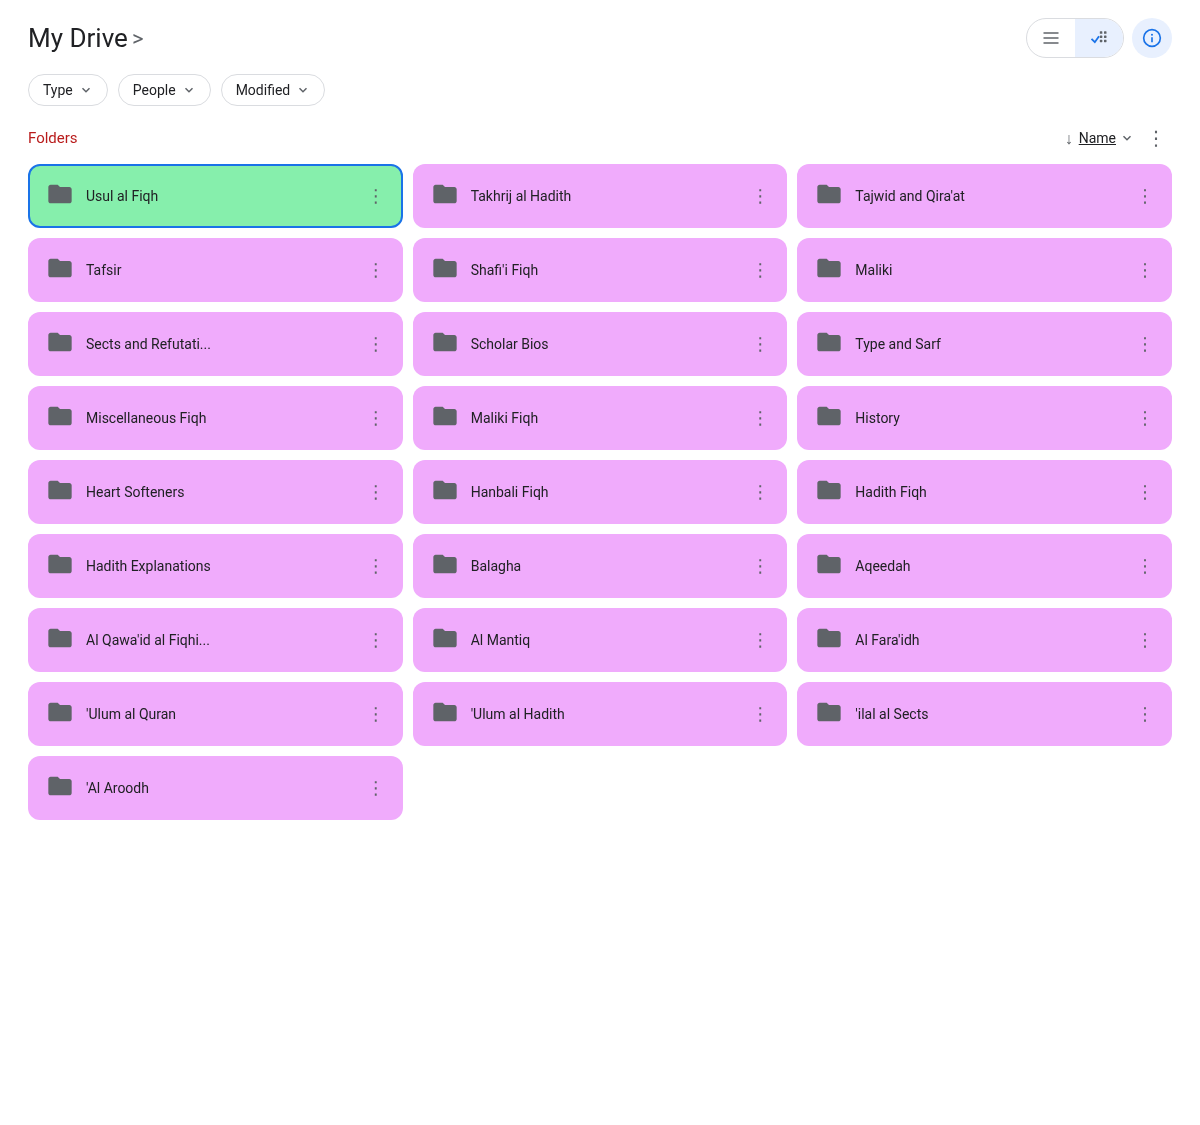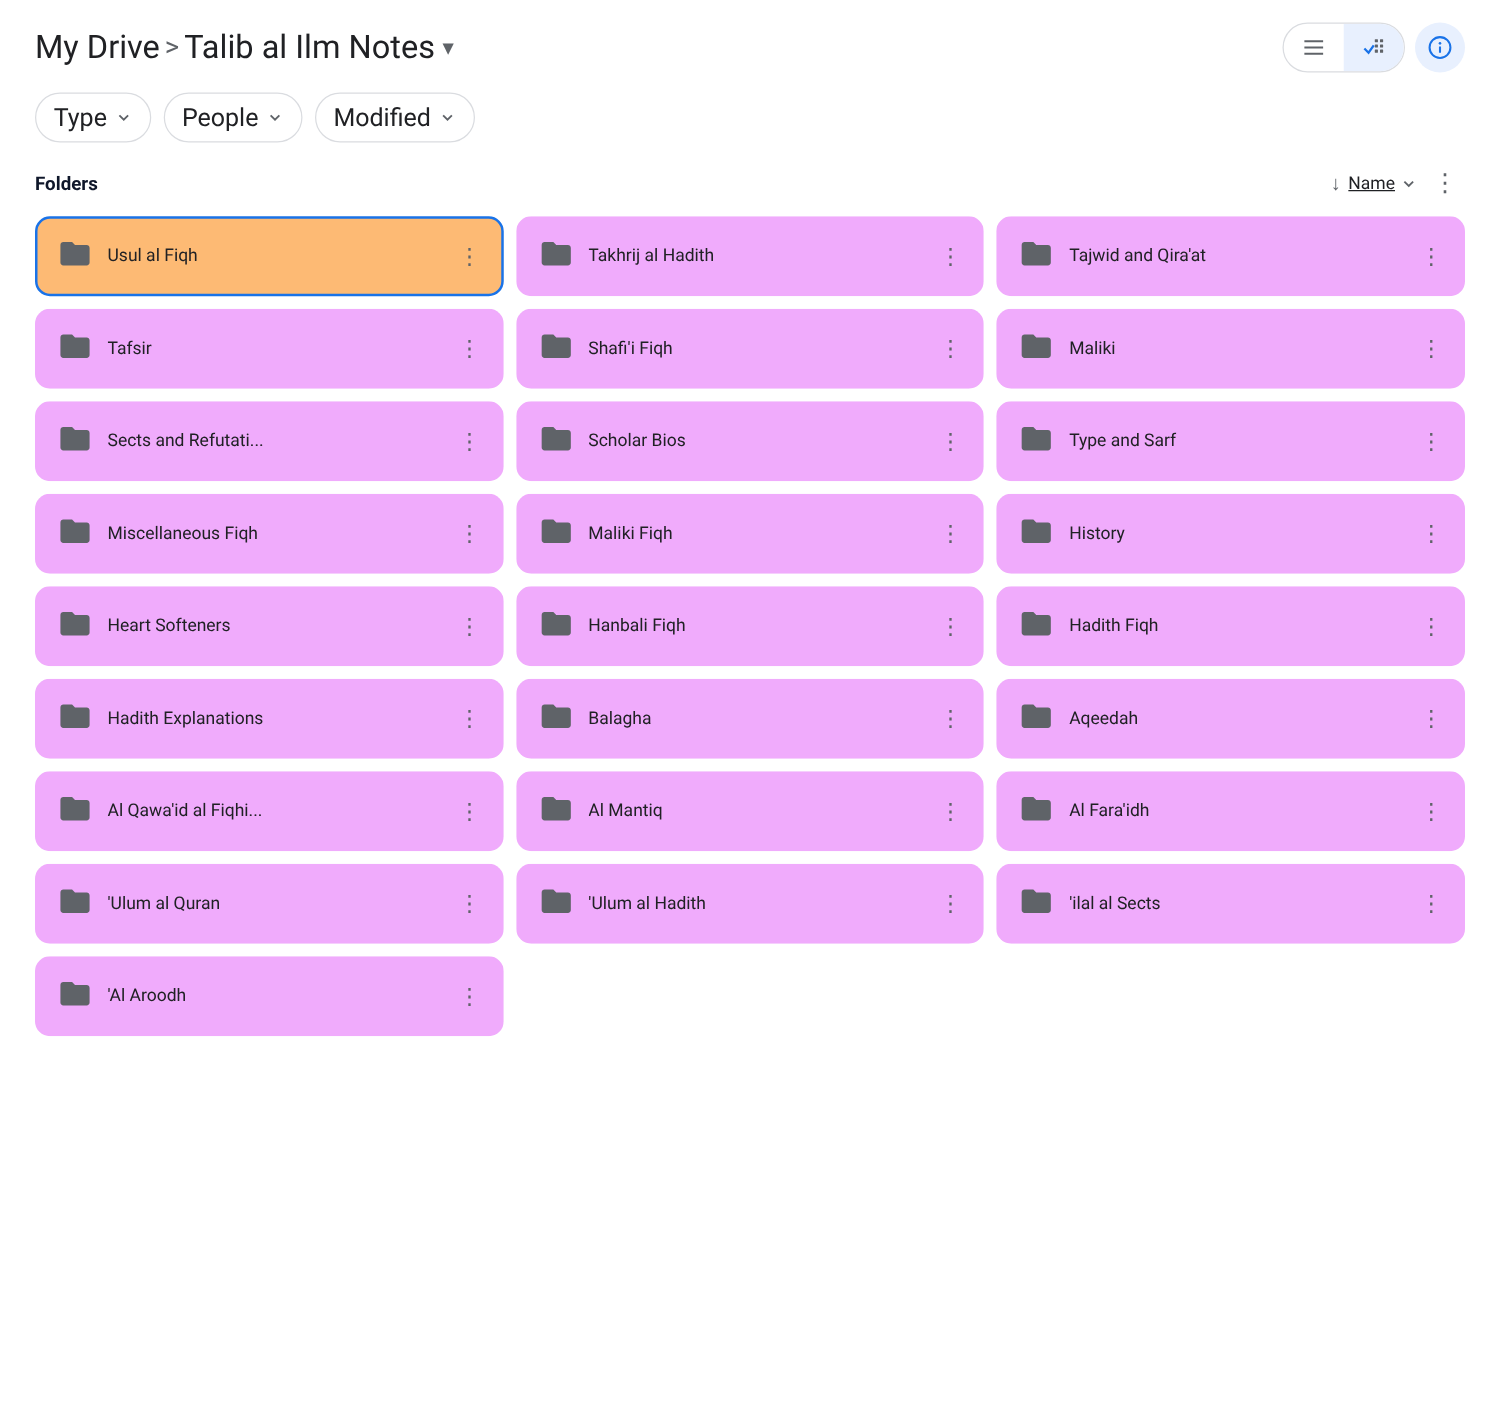--- a/index.html
+++ b/index.html
@@ -94,40 +94,40 @@
       gap: 10px;
       padding: 4px 28px 8px 28px;
     }
     .filter-btn {
       display: flex;
       align-items: center;
       gap: 6px;
       border: 1.5px solid #dadce0;
       border-radius: 20px;
       padding: 7px 14px;
-      font-size: 20px;
+      font-size: 14px;
       color: #202124;
       background: #fff;
       cursor: pointer;
       font-family: inherit;
     }
     .filter-btn svg {
       width: 14px;
       height: 14px;
     }
     .section-header {
       display: flex;
       align-items: center;
       justify-content: space-between;
       padding: 10px 28px 8px 28px;
     }
     .section-title {
       font-size: 15px;
-      font-weight: 700;
-      color: #0f172a;
+      font-weight: 400;
+      color: #b91c1c;
     }
     .sort-area {
       display: flex;
       align-items: center;
       gap: 6px;
     }
     .sort-btn {
       display: flex;
       align-items: center;
       gap: 4px;
@@ -161,21 +161,21 @@
       background: #f0abfc;
       border-radius: 12px;
       padding: 14px 12px 14px 16px;
       cursor: pointer;
       border: 2px solid transparent;
       transition: background 0.15s;
       gap: 12px;
     }
     .folder-card.selected {
       border-color: #1a73e8;
-      background: #fdba74;
+      background: #86efac;
     }
     .folder-icon {
       flex-shrink: 0;
     }
     .folder-icon svg {
       width: 28px;
       height: 28px;
     }
     .folder-name {
       flex: 1;
@@ -199,24 +199,20 @@
       justify-content: center;
     }
   </style>
 </head>
 <body>
 
 <div class="header">
   <div class="breadcrumb">
     <span class="breadcrumb-home">My Drive</span>
     <span class="breadcrumb-sep">&gt;</span>
-    <span class="breadcrumb-current">
-      <span>Talib al Ilm Notes</span>
-      <span class="breadcrumb-arrow">▾</span>
-    </span>
   </div>
   <div class="header-actions">
     <div class="view-toggle">
       <button class="view-btn" title="List view">
         <svg viewBox="0 0 24 24" fill="none" stroke="#5f6368" stroke-width="2">
           <line x1="3" y1="6" x2="21" y2="6"></line>
           <line x1="3" y1="12" x2="21" y2="12"></line>
           <line x1="3" y1="18" x2="21" y2="18"></line>
         </svg>
       </button>

